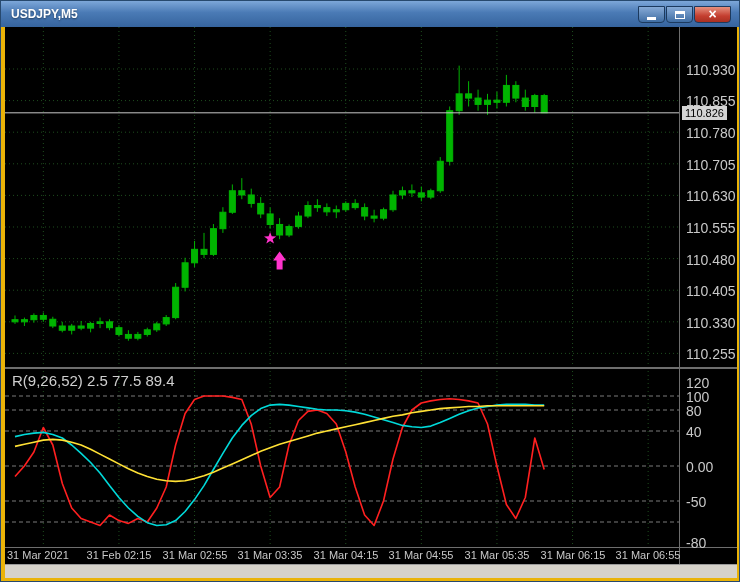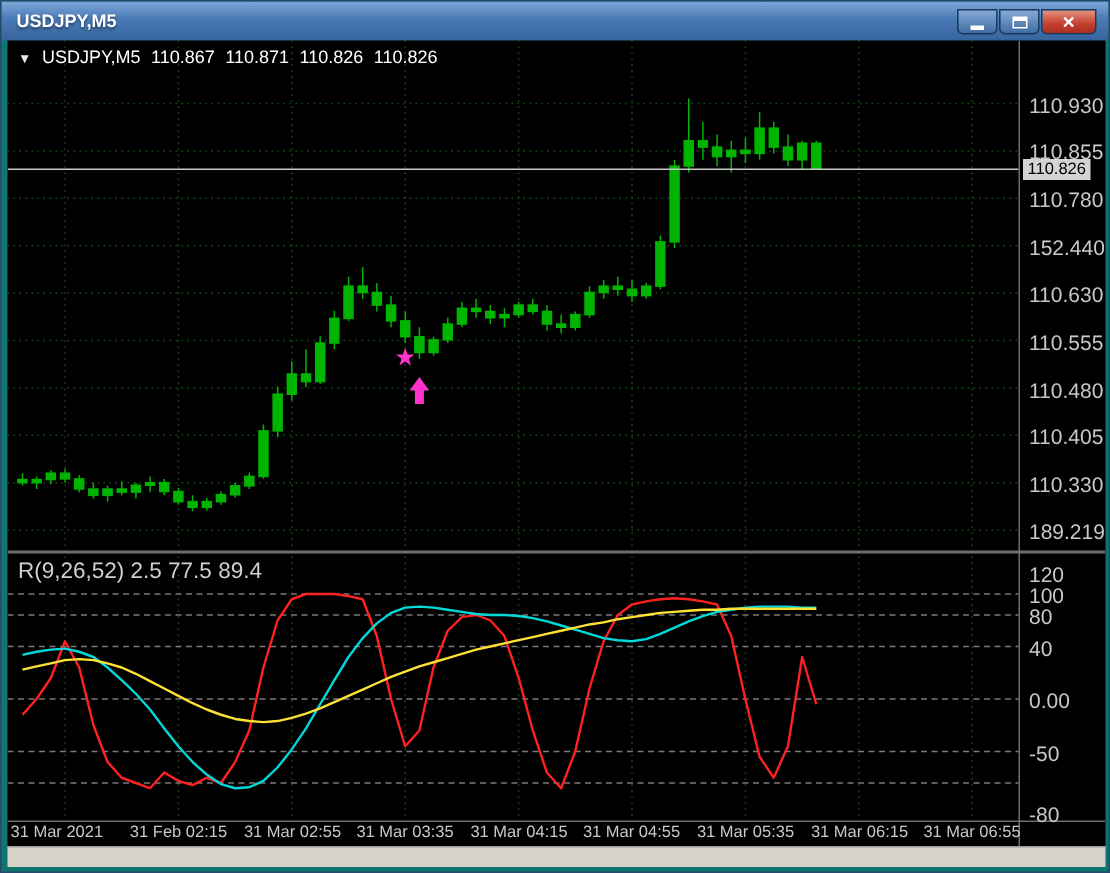--- a/index.html
+++ b/index.html
@@ -1,17 +1,17 @@
 <!DOCTYPE html>
 <html><head>
 <meta charset="utf-8">
 <style>
   * { margin:0; padding:0; box-sizing:border-box; }
   body { background:#888; font-family:"Liberation Sans", sans-serif; }
-  .window { position:relative; width:740px; height:582px; background:#0f766e;
+  .window { position:relative; width:740px; height:582px; background:#eab308;
             border:1px solid #27496e; overflow:hidden; }
   .titlebar { position:absolute; top:0; left:0; right:0; height:26px;
               background:linear-gradient(#7da7d9,#4a7ab5 45%,#36649e);
               display:flex; align-items:center; padding-left:10px; }
   .title { color:#fff; font-size:12px; font-weight:bold; text-shadow:0 1px 2px rgba(0,0,0,.45); }
   .win-buttons { position:absolute; top:5px; right:8px; display:flex; gap:1px; }
   .win-btn { height:17px; display:flex; align-items:center; justify-content:center;
              border:1px solid #1c3a5e; border-radius:0 0 4px 4px; cursor:default; }
   .min,.max { width:27px; background:linear-gradient(#86aad6,#456f a5); background:linear-gradient(#86aad6,#3f6da3); }
   .close { width:37px; background:linear-gradient(#e6917f,#c43e2f 60%,#a93022); }
@@ -206,36 +206,33 @@
         <polyline points="10.0,409.6 19.4,407.5 28.9,406.1 38.3,405.4 47.8,407.5 57.3,411.0 66.7,418.0 76.1,426.4 85.6,435.5 95.0,446.0 104.5,458.6 113.9,470.5 123.4,481.0 132.8,489.4 142.3,495.7 151.8,498.5 161.2,497.8 170.6,493.6 180.1,484.5 189.5,472.6 199.0,458.6 208.4,442.5 217.9,426.4 227.3,411.0 236.8,398.4 246.2,388.6 255.7,381.6 265.1,378.1 274.6,377.4 284.0,378.1 293.5,379.5 302.9,380.9 312.4,382.3 321.8,383.0 331.3,383.0 340.8,383.7 350.2,385.1 359.6,387.2 369.1,390.0 378.5,392.8 388.0,395.6 397.4,398.4 406.9,399.8 416.3,400.5 425.8,399.1 435.2,395.6 444.7,391.4 454.1,387.2 463.6,383.7 473.0,380.9 482.5,379.5 491.9,378.1 501.4,377.4 510.8,377.4 520.3,377.4 529.8,378.1 539.2,378.1" fill="none" stroke="#00d9d9" stroke-width="1.6" stroke-linejoin="round" clip-path="url(#indclip)"></polyline>
         <polyline points="10.0,419.4 19.4,417.3 28.9,415.2 38.3,413.1 47.8,412.4 57.3,413.1 66.7,415.2 76.1,418.0 85.6,422.2 95.0,427.1 104.5,432.0 113.9,436.9 123.4,441.8 132.8,446.0 142.3,449.5 151.8,452.3 161.2,453.7 170.6,454.4 180.1,453.7 189.5,451.6 199.0,448.8 208.4,445.3 217.9,441.1 227.3,436.9 236.8,432.7 246.2,428.5 255.7,424.3 265.1,420.8 274.6,417.3 284.0,414.5 293.5,411.7 302.9,408.9 312.4,406.1 321.8,404.0 331.3,401.9 340.8,399.8 350.2,397.7 359.6,395.6 369.1,393.5 378.5,391.4 388.0,389.3 397.4,387.9 406.9,385.8 416.3,384.4 425.8,383.0 435.2,381.6 444.7,380.9 454.1,380.2 463.6,379.5 473.0,379.5 482.5,378.8 491.9,378.8 501.4,378.8 510.8,378.8 520.3,378.8 529.8,378.8 539.2,378.8" fill="none" stroke="#ffe135" stroke-width="1.6" stroke-linejoin="round" clip-path="url(#indclip)"></polyline>
         <line x1="0" y1="85.81832000000566" x2="674" y2="85.81832000000566" stroke="#c8c8c8" stroke-width="1"></line>
         <path d="M265.1,204.9L266.7,209.3L271.3,209.4L267.6,212.2L269.0,216.6L265.1,214.0L261.3,216.6L262.7,212.2L259.0,209.4L263.6,209.3Z" fill="#ff33cc"></path>
         <polygon points="274.6,224.4 268.1,233.4 271.6,233.4 271.6,242.4 277.6,242.4 277.6,233.4 281.1,233.4" fill="#ff33cc"></polygon>
         <rect x="0" y="340" width="732" height="2" fill="#6e6e6e"></rect>
         <line x1="0" y1="520.5" x2="732" y2="520.5" stroke="#6e6e6e" stroke-width="1"></line>
         <line x1="674.5" y1="0" x2="674.5" y2="537" stroke="#6e6e6e" stroke-width="1"></line>
       </svg>
 
-    <div class="ohlc">
-      <span class="dd">▼</span><span>USDJPY,M5</span><span>110.867</span><span>110.871</span><span>110.826</span><span>110.826</span>
-    </div>
 
     <div class="ind-label">R(9,26,52) 2.5 77.5 89.4</div>
 
     <div class="plabel" style="top:35px">110.930</div>
     <div class="plabel" style="top:66px">110.855</div>
     <div class="plabel" style="top:98px">110.780</div>
-    <div class="plabel" style="top:130px">152.440</div>
+    <div class="plabel" style="top:130px">110.705</div>
     <div class="plabel" style="top:161px">110.630</div>
     <div class="plabel" style="top:193px">110.555</div>
     <div class="plabel" style="top:225px">110.480</div>
     <div class="plabel" style="top:256px">110.405</div>
     <div class="plabel" style="top:288px">110.330</div>
-    <div class="plabel" style="top:319px">189.219</div>
+    <div class="plabel" style="top:319px">110.255</div>
 
     <div class="ptag">110.826</div>
 
     <div class="ilabel" style="top:348px">120</div>
     <div class="ilabel" style="top:362px">100</div>
     <div class="ilabel" style="top:376px">80</div>
     <div class="ilabel" style="top:397px">40</div>
     <div class="ilabel" style="top:432px">0.00</div>
     <div class="ilabel" style="top:467px">-50</div>
     <div class="ilabel" style="top:508px">-80</div>

